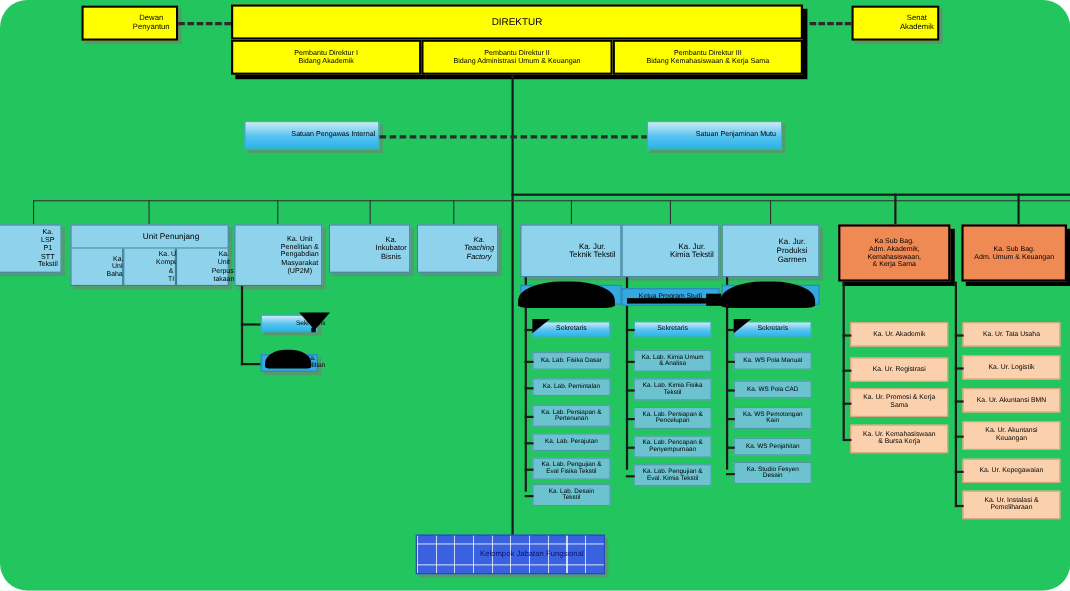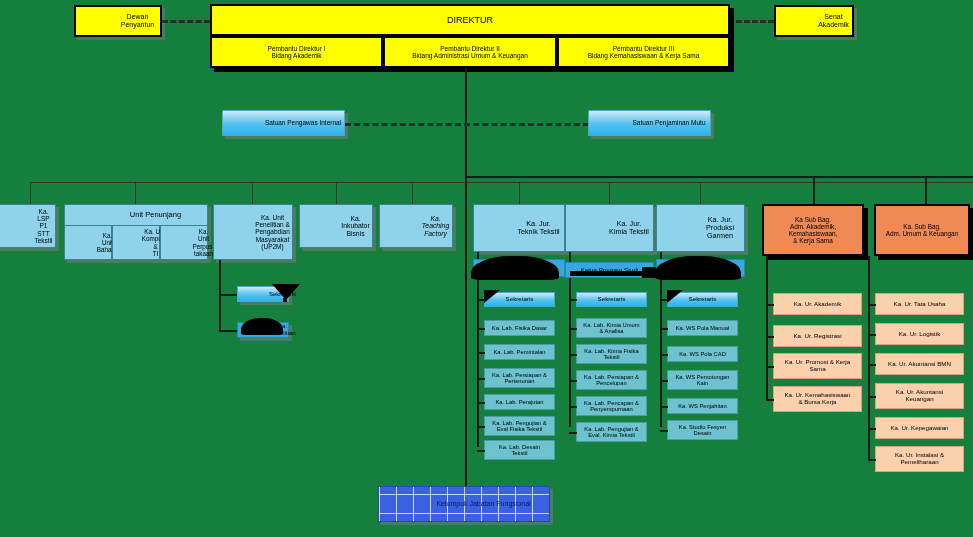--- a/index.html
+++ b/index.html
@@ -5,21 +5,22 @@
   html,body{margin:0;padding:0;background:#ffffff;}
   body{
     font-family:"Liberation Sans", sans-serif;
     -webkit-font-smoothing:antialiased;
   }
   #chart{
     position:relative;
     width:973px;
     height:537px;
     overflow:hidden;
-    background:#15803d;
+    background:#22c55e;
+    border-radius:25px;
   }
   
   .box{
     position:absolute;
     box-sizing:border-box;
     display:flex;
     align-items:center;
     justify-content:center;
     text-align:center;
     line-height:1.12;

